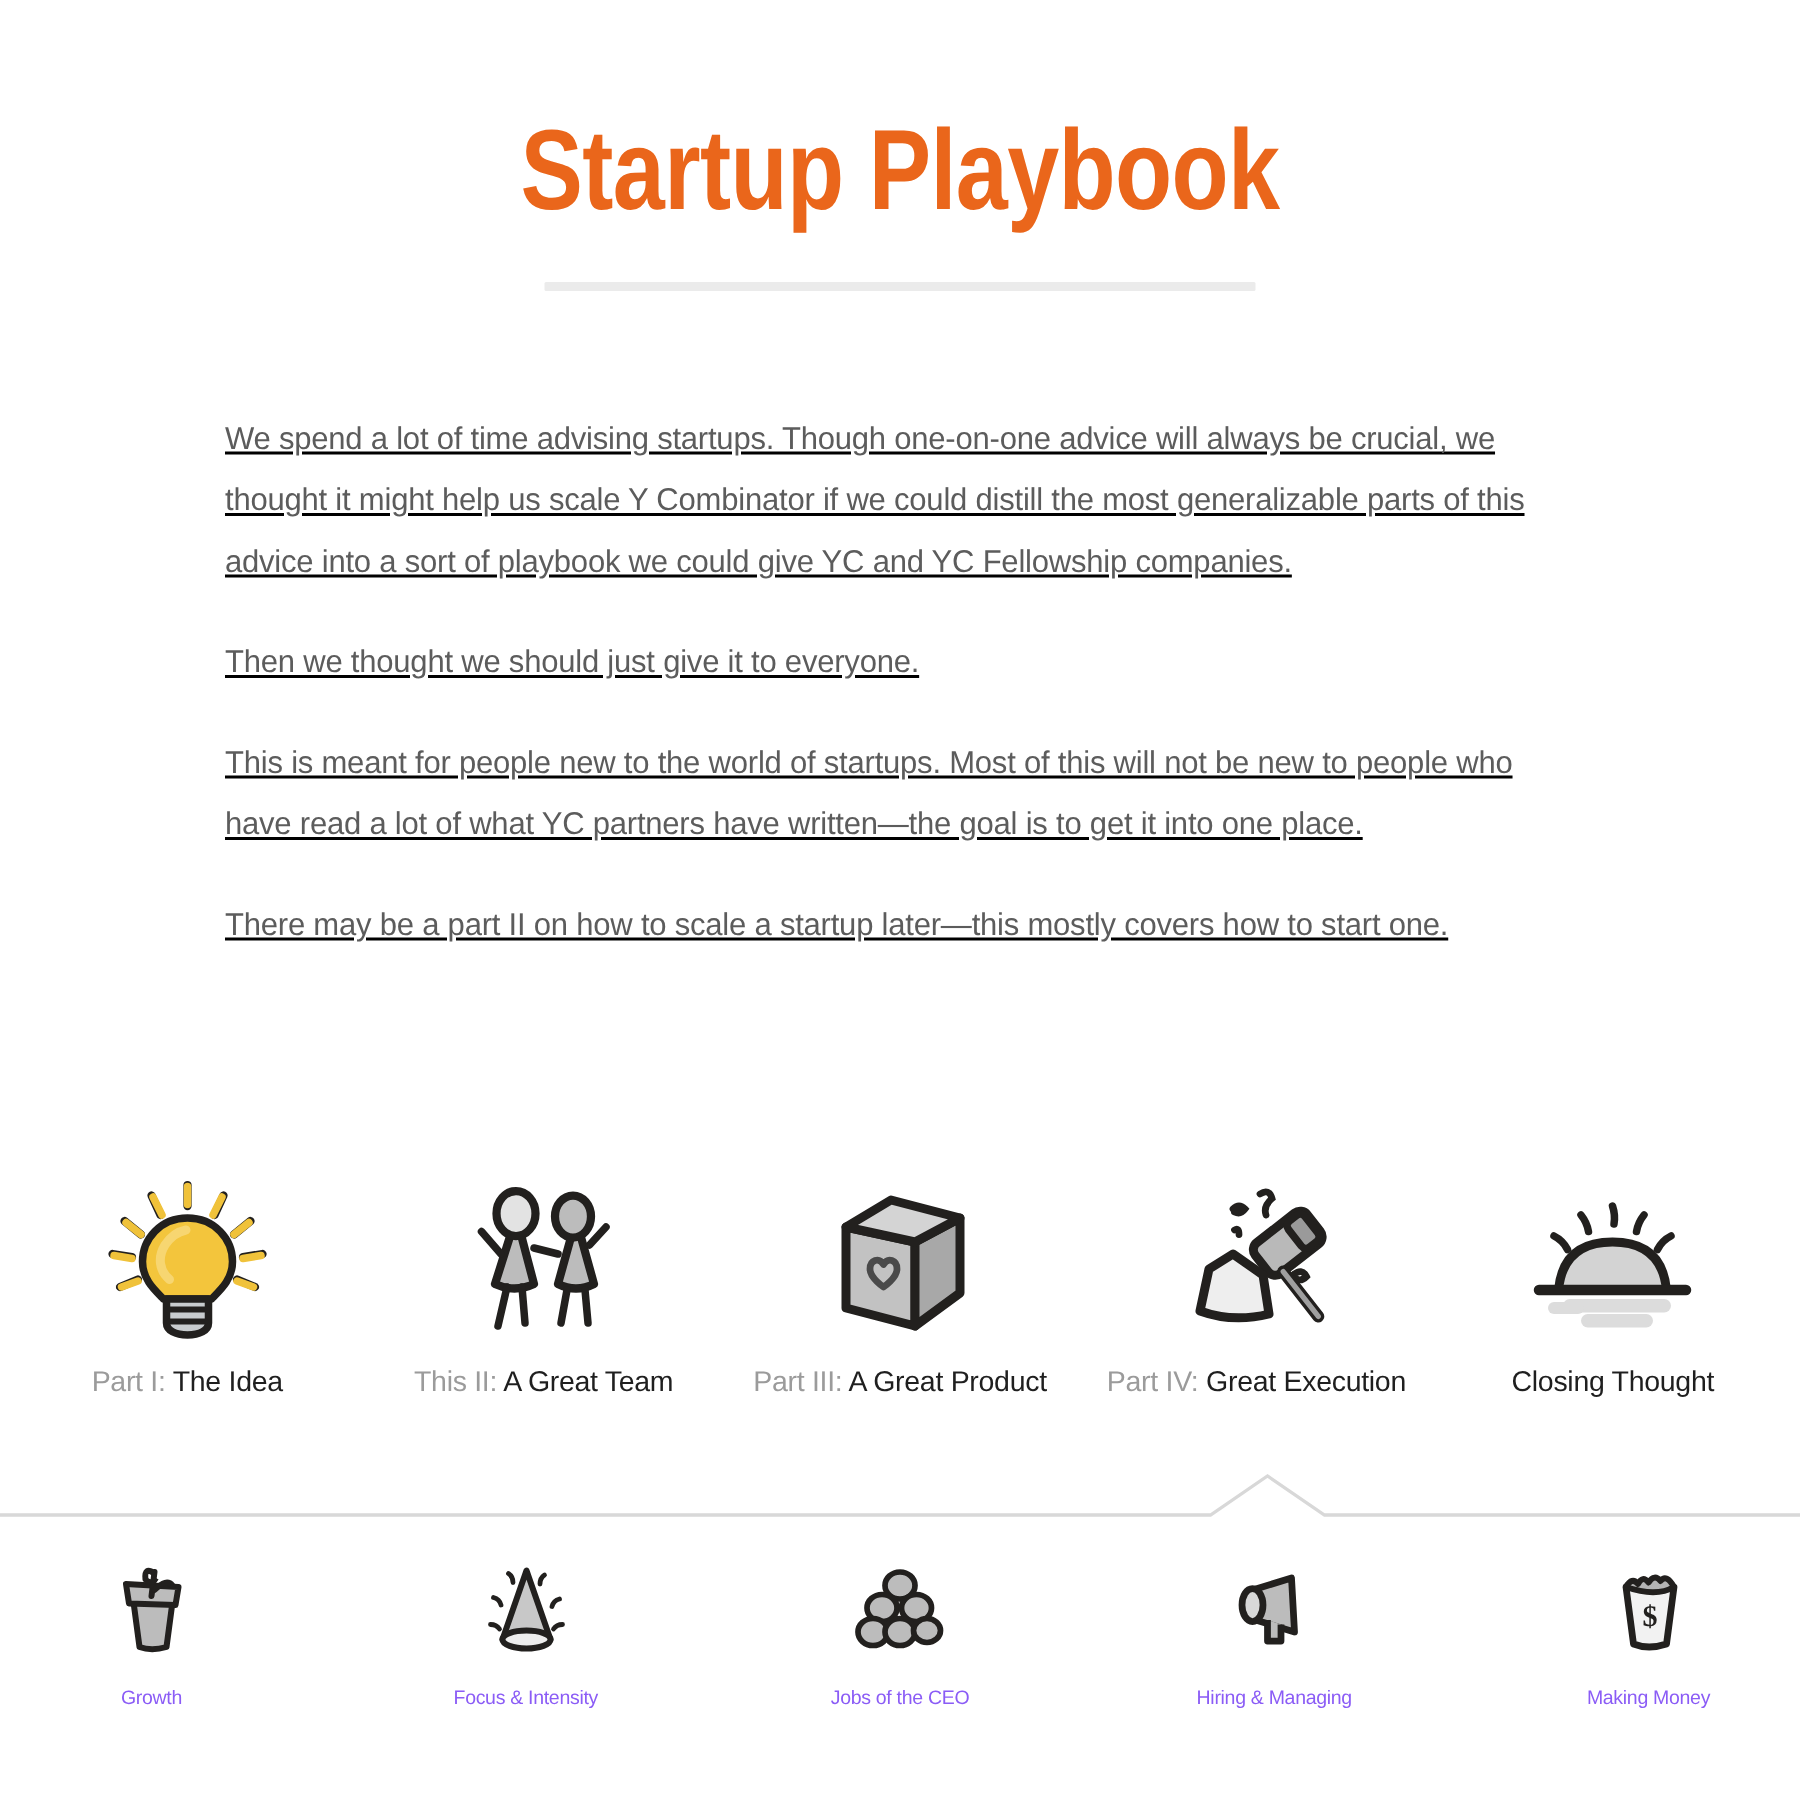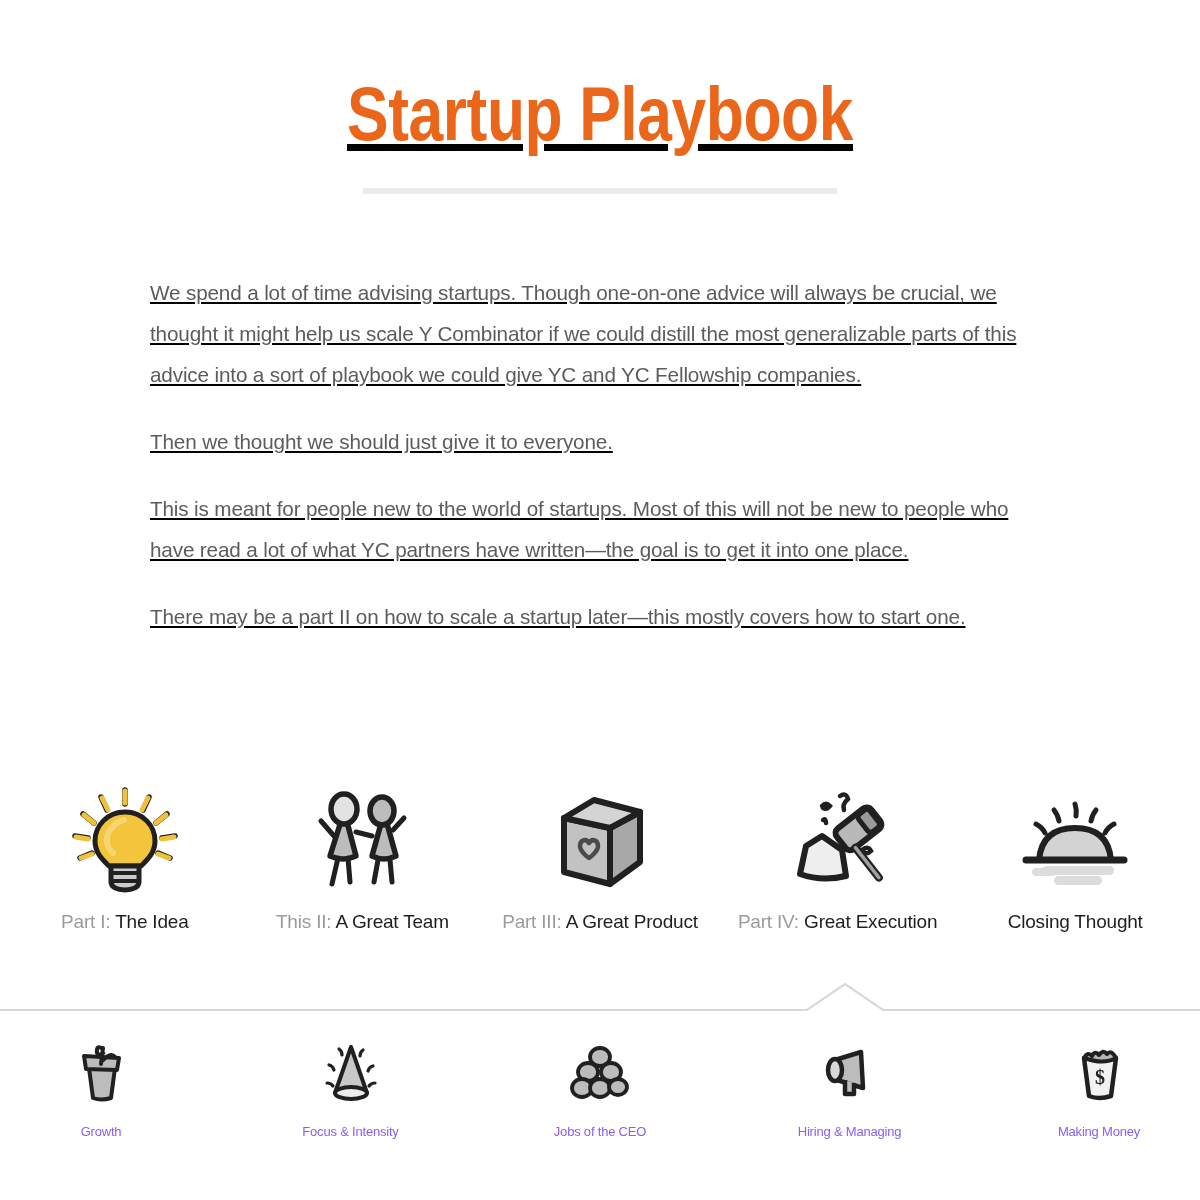--- a/index.html
+++ b/index.html
@@ -16,21 +16,20 @@
     position: relative;
     width: 1200px;
     height: 1200px;
     background: #ffffff;
   }
 
   
   .masthead {
     padding-top: 78px;
     text-align: center;
-    text-decoration: underline;
   }
 
   .site-title {
     font-size: 76px;
     line-height: 0.95;
     font-weight: 700;
     color: #ea661b;
     letter-spacing: -0.5px;
     transform: scaleX(0.82);
     transform-origin: center center;
@@ -85,21 +84,21 @@
   .intro p:last-child { margin-bottom: 0; }
 
   
   .parts-row {
     position: absolute;
     top: 785px;
     left: 0;
     width: 1200px;
     display: flex;
     align-items: flex-start;
-    justify-content: center;
+    justify-content: flex-end;
     padding: 0 6px;
   }
 
   .part-item {
     width: 240px;
     text-align: center;
     cursor: pointer;
   }
 
   .part-art {

